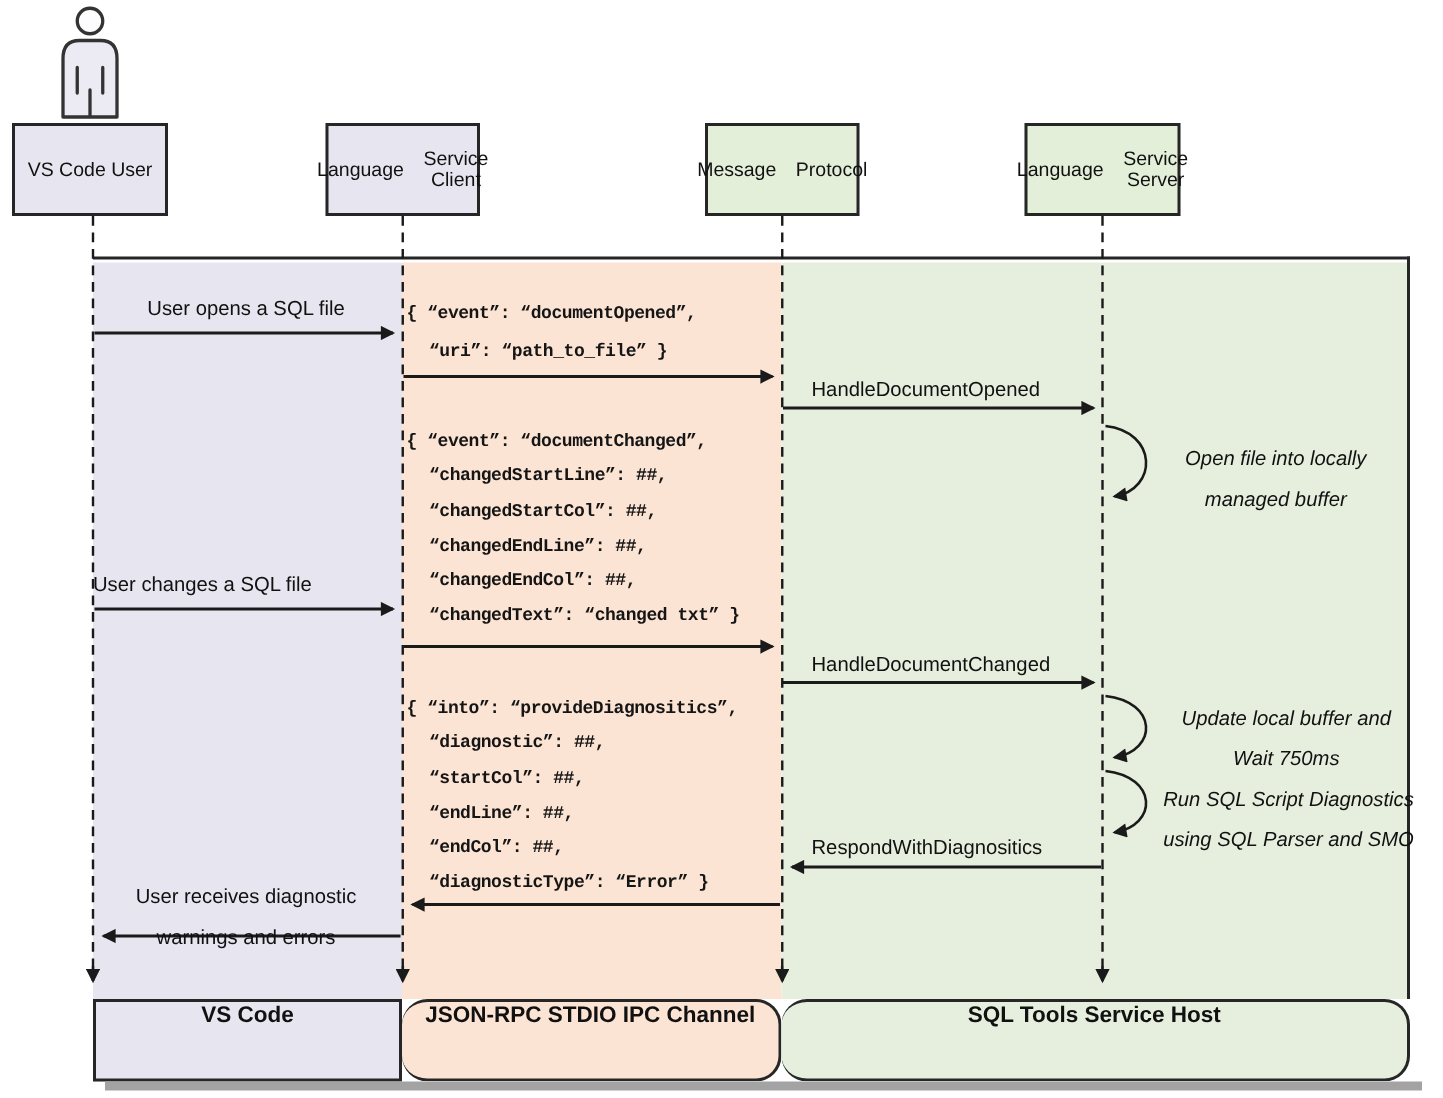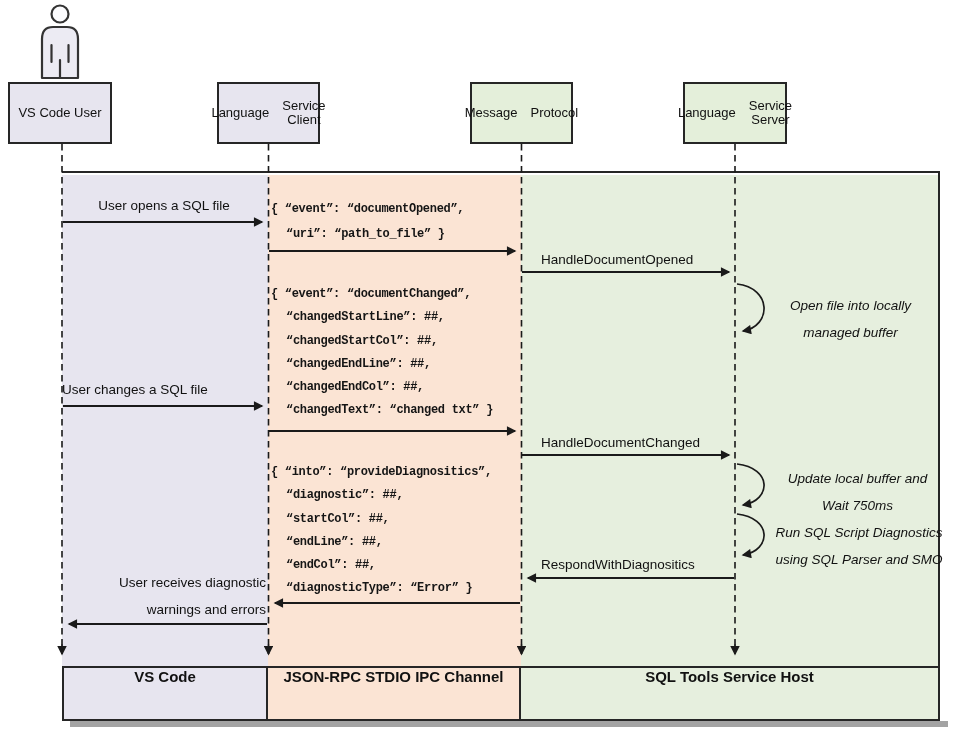--- a/index.html
+++ b/index.html
@@ -16,33 +16,33 @@
   .fill-green{background:var(--c-green,#e6efde);}
   .fill-greenbox{background:var(--c-green_box,#e4efda);}
   
   .band{position:absolute;top:175px;height:491px;}
   .topline{position:absolute;left:62px;top:171px;width:878px;height:2px;background:var(--c-border,#262626);}
   .rightline{position:absolute;left:938px;top:171px;width:2px;height:495px;background:var(--c-border,#262626);}
   
   .overlay{position:absolute;left:0;top:0;pointer-events:none;}
   
   .msg{position:absolute;font-size:13.5px;line-height:16px;white-space:nowrap;}
-  .msg.center{text-align:right;white-space:normal;line-height:27px;}
+  .msg.center{text-align:center;white-space:normal;line-height:27px;margin-top:15px;}
   .note{position:absolute;font-style:italic;font-size:13.5px;line-height:27px;text-align:center;}
   
   .payload{position:absolute;font-family:"Liberation Mono",monospace;font-weight:bold;
            font-size:12px;letter-spacing:-0.3px;white-space:nowrap;color:#151515;}
   .pl{height:23.3px;line-height:23.3px;}
   .pl.indent{padding-left:15px;}
   .payload.wide .pl{height:25px;line-height:25px;}
   
   .lane-box{position:absolute;top:666px;height:55px;box-sizing:border-box;
             border:2px solid var(--c-border,#262626);display:flex;align-items:flex-start;
             justify-content:center;font-weight:bold;font-size:15px;}
-  .no-left{border-left:none;}
+  .no-left{border-left:none;border-radius:17px;}
   .shadow{position:absolute;left:70px;top:721px;width:878px;height:6px;background:var(--c-shadow,#a3a3a3);}
 </style>
 </head>
 <body>
 
 <div class="canvas">
 
   <svg class="abs" style="left:34px;top:4px" width="52" height="76" viewBox="0 0 52 76">
     <circle cx="26" cy="10" r="8.5" fill="#fcfcfe" stroke="#333" stroke-width="2.2"></circle>
     <path d="M8,74 V35 Q8,23 19,23 H33 Q44,23 44,35 V74 Z" fill="#ecebf3" stroke="#333" stroke-width="2.2" stroke-linejoin="round"></path>

